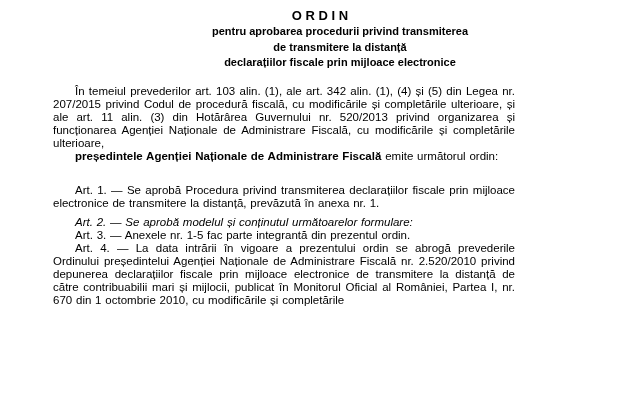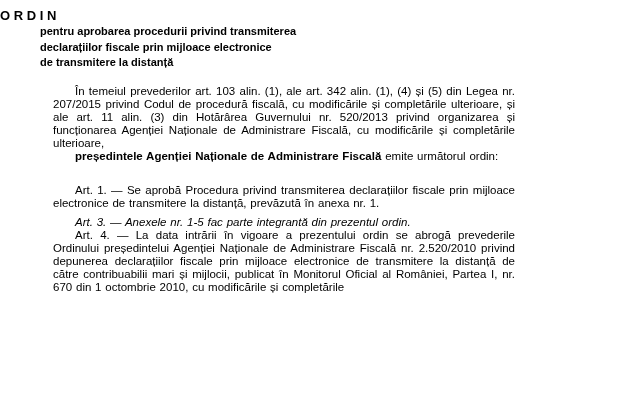--- a/index.html
+++ b/index.html
@@ -8,20 +8,21 @@
     position: relative;
     width: 640px;
     height: 400px;
     background: #ffffff;
     color: #000000;
     font-family: "Liberation Sans", "DejaVu Sans", sans-serif;
     overflow: hidden;
   }
   .title-block {
     padding-top: 7px;
+    text-align: center;
     font-weight: 700;
   }
   .title-ordin {
     font-size: 13px;
     line-height: 17px;
   }
   .title-sub {
     font-size: 11px;
     line-height: 15.5px;
     padding-left: 40px;
@@ -44,24 +45,25 @@
   .doc-body p:nth-child(4) { margin-top: 6px; font-style: italic; }
   .b { font-weight: 700; }
 </style>
 </head>
 <body>
 
 <div class="page">
   <header class="title-block">
     <div class="title-ordin">O R D I N</div>
     <div class="title-sub">pentru aprobarea procedurii privind transmiterea</div>
+    <div class="title-sub">de transmitere la distanță</div>
     <div class="title-sub">declarațiilor fiscale prin mijloace electronice</div>
-    <div class="title-sub">de transmitere la distanță</div>
   </header>
 
   <main class="doc-body">
       <p><span>În temeiul prevederilor art. 103 alin. (1), ale art. 342 alin. (1), (4) și (5) din Legea nr. 207/2015 privind Codul de procedură fiscală, cu modificările și completările ulterioare, și ale art. 11 alin. (3) din Hotărârea Guvernului nr. 520/2013 privind organizarea și funcționarea Agenției Naționale de Administrare Fiscală, cu modificările și completările ulterioare,</span></p>
       <p><span class="b">președintele Agenției Naționale de Administrare Fiscală</span><span> emite următorul ordin:</span></p>
       <p><span>Art. 1. — Se aprobă Procedura privind transmiterea declarațiilor fiscale prin mijloace electronice de transmitere la distanță, prevăzută în anexa nr. 1.</span></p>
+      <p><span>Art. 2. — Se aprobă modelul și conținutul următoarelor formulare:</span></p>
       <p><span>Art. 3. — Anexele nr. 1-5 fac parte integrantă din prezentul ordin.</span></p>
       <p><span>Art. 4. — La data intrării în vigoare a prezentului ordin se abrogă prevederile Ordinului președintelui Agenției Naționale de Administrare Fiscală nr. 2.520/2010 privind depunerea declarațiilor fiscale prin mijloace electronice de transmitere la distanță de către contribuabilii mari și mijlocii, publicat în Monitorul Oficial al României, Partea I, nr. 670 din 1 octombrie 2010, cu modificările și completările</span></p>
     </main>
 </div>
 
 </body></html>

